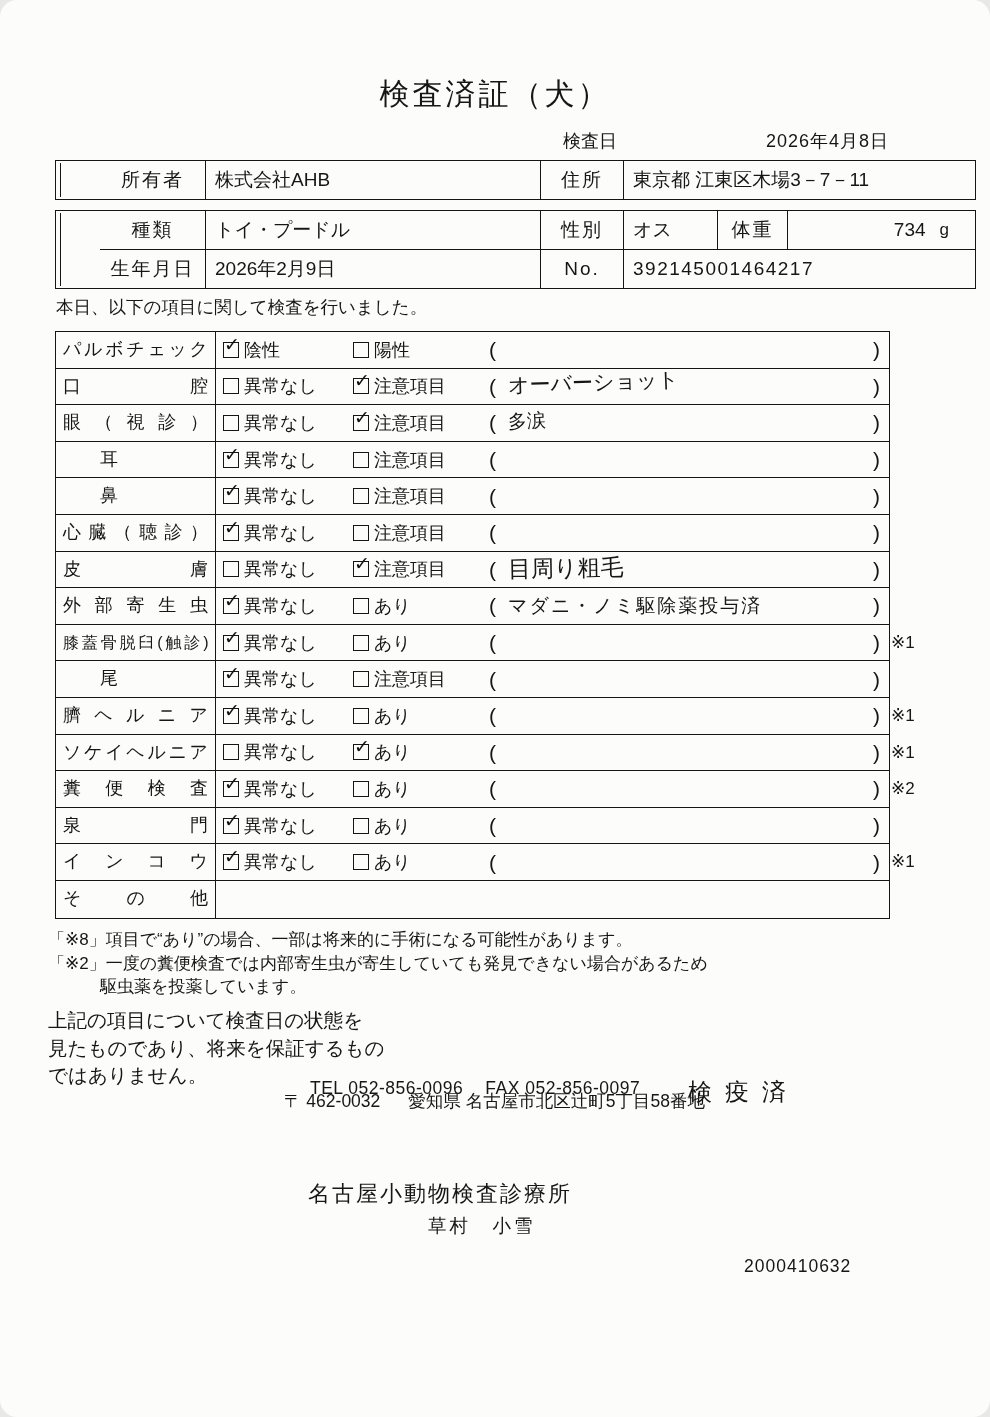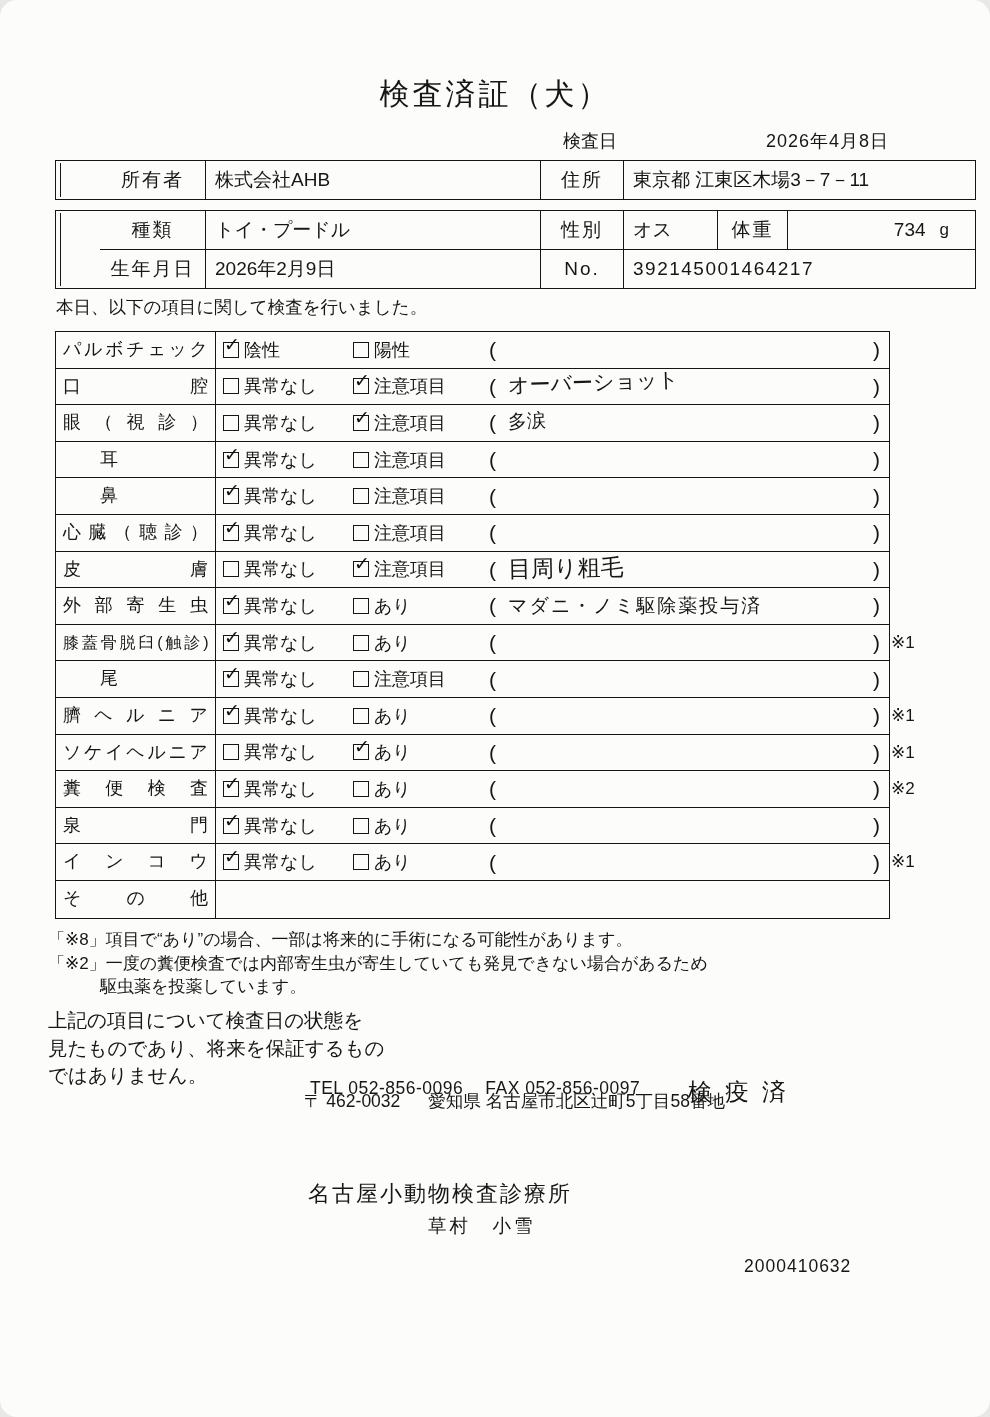--- a/index.html
+++ b/index.html
@@ -77,21 +77,21 @@
   .hand-lg{font-size:23px;transform:rotate(-1deg);transform-origin:left center;font-weight:500;}
   .typed{font-size:19px;letter-spacing:2px;}
   .note{position:absolute;right:-42px;top:7px;font-size:17px;width:40px;}
   .rest{flex:1;}
 
   .footnotes{position:absolute;top:928px;left:48px;font-size:17px;line-height:23.5px;}
   .footnotes .fn3{padding-left:52px;}
   .disclaimer{position:absolute;top:1007px;left:48px;font-size:19.5px;line-height:27.5px;}
   .stamp{position:absolute;top:1076px;left:688px;font-size:24px;letter-spacing:13px;font-weight:400;}
   .postal{position:absolute;top:1089px;left:284px;font-size:17.5px;}
-  .postal .gap{margin-right:28px;margin-left:20px;}
+  .postal .gap{margin-right:28px;}
   .tel-line{position:absolute;top:1078px;left:310px;font-size:17.5px;letter-spacing:0.5px;}
   .tel-line .gap{margin-right:22px;}
   .clinic-name{position:absolute;top:1179px;left:308px;font-size:22px;letter-spacing:2px;}
   .vet-name{position:absolute;top:1213px;left:428px;font-size:18.5px;letter-spacing:3px;}
   .doc-number{position:absolute;top:1256px;left:744px;font-size:17.5px;letter-spacing:1px;}
 </style>
 </head>
 <body>
 
 <div class="page">

